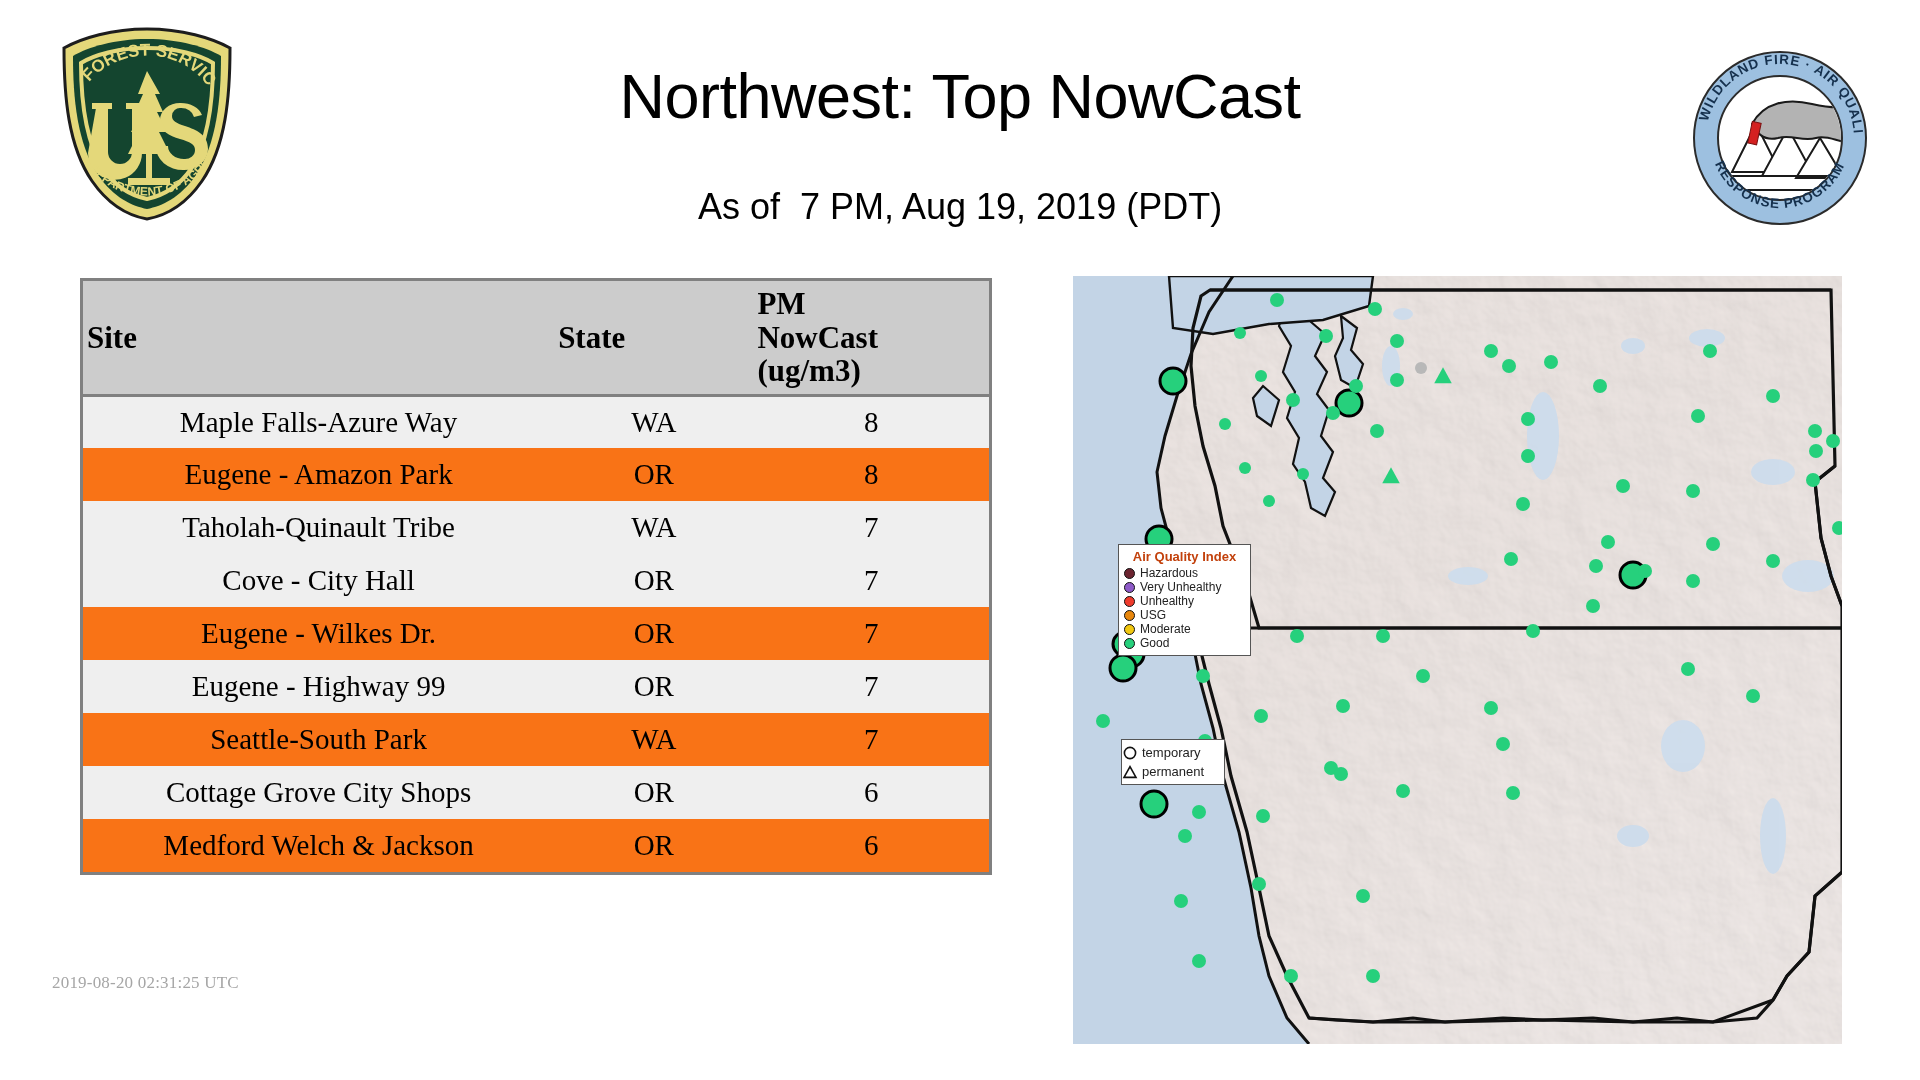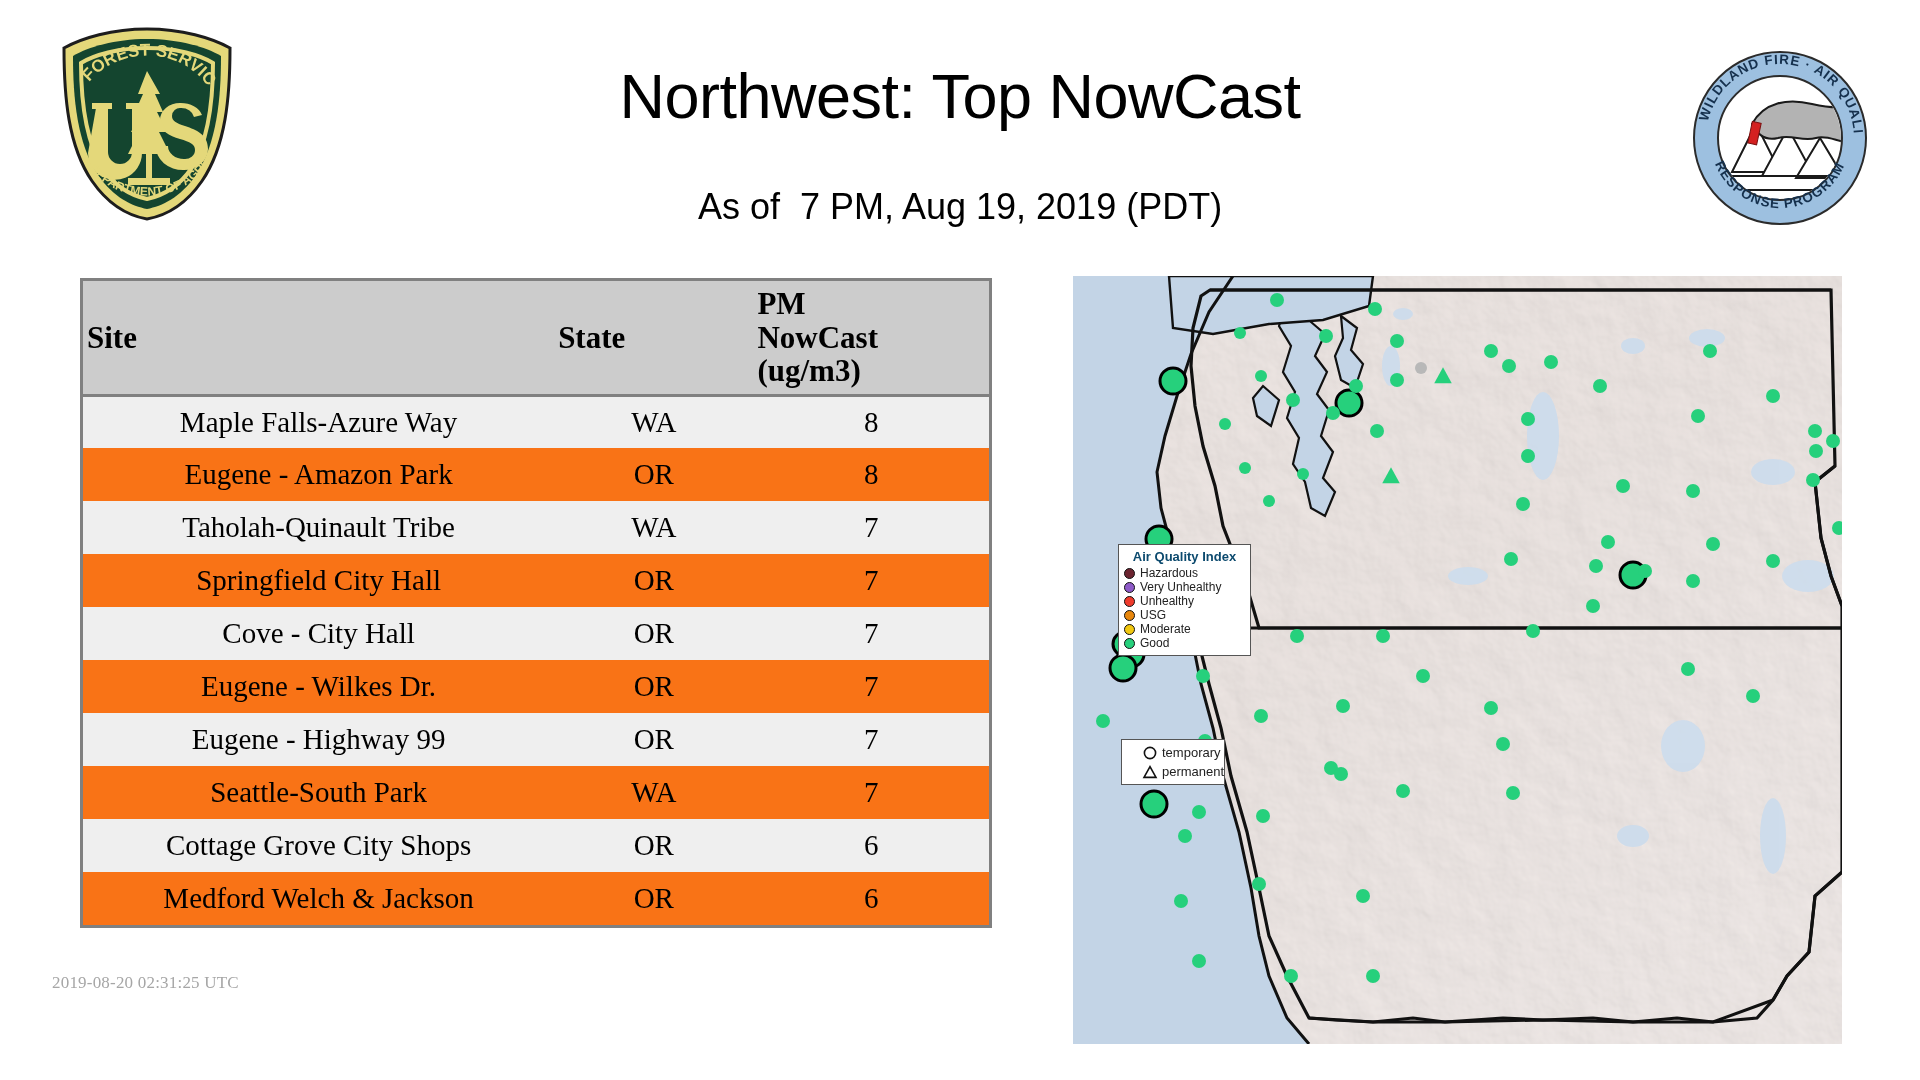--- a/index.html
+++ b/index.html
@@ -120,41 +120,41 @@
   #aqi-legend {
     left: 1118px; top: 544px;
     width: 133px;
     padding: 4px 5px 5px 5px;
   }
   #aqi-legend .legend-title {
     font-size: 13px;
     font-weight: bold;
     text-align: center;
     margin-bottom: 2px;
-    color: #0c4a6e;
+    color: #c2410c;
   }
   .aqi-row {
     display: flex;
     align-items: center;
     height: 14px;
     margin-bottom: 0px;
   }
   .aqi-swatch {
     width: 11px; height: 11px;
     border-radius: 50%;
     border: 1px solid #111111;
     margin-right: 5px;
     flex: 0 0 auto;
   }
   .aqi-label { font-size: 12px; line-height: 13px; white-space: nowrap; }
 
   #shape-legend {
     left: 1121px; top: 739px;
     width: 104px; height: 46px;
-    padding: 3px 20px;
+    padding: 3px 0;
   }
   .shape-row { display: flex; align-items: center; height: 19px; }
   .shape-glyph { width: 16px; height: 16px; margin-right: 4px; flex: 0 0 auto; }
   .shape-label { font-size: 13px; line-height: 14px; }
 </style>
 </head>
 <body>
 
 <div id="page">
 
@@ -237,25 +237,20 @@
             <td>8</td>
           </tr>
           <tr class="even">
             <td>Eugene - Amazon Park</td>
             <td>OR</td>
             <td>8</td>
           </tr>
           <tr class="odd">
             <td>Taholah-Quinault Tribe</td>
             <td>WA</td>
-            <td>7</td>
-          </tr>
-          <tr class="even">
-            <td>Springfield City Hall</td>
-            <td>OR</td>
             <td>7</td>
           </tr>
           <tr class="odd">
             <td>Cove - City Hall</td>
             <td>OR</td>
             <td>7</td>
           </tr>
           <tr class="even">
             <td>Eugene - Wilkes Dr.</td>
             <td>OR</td>

